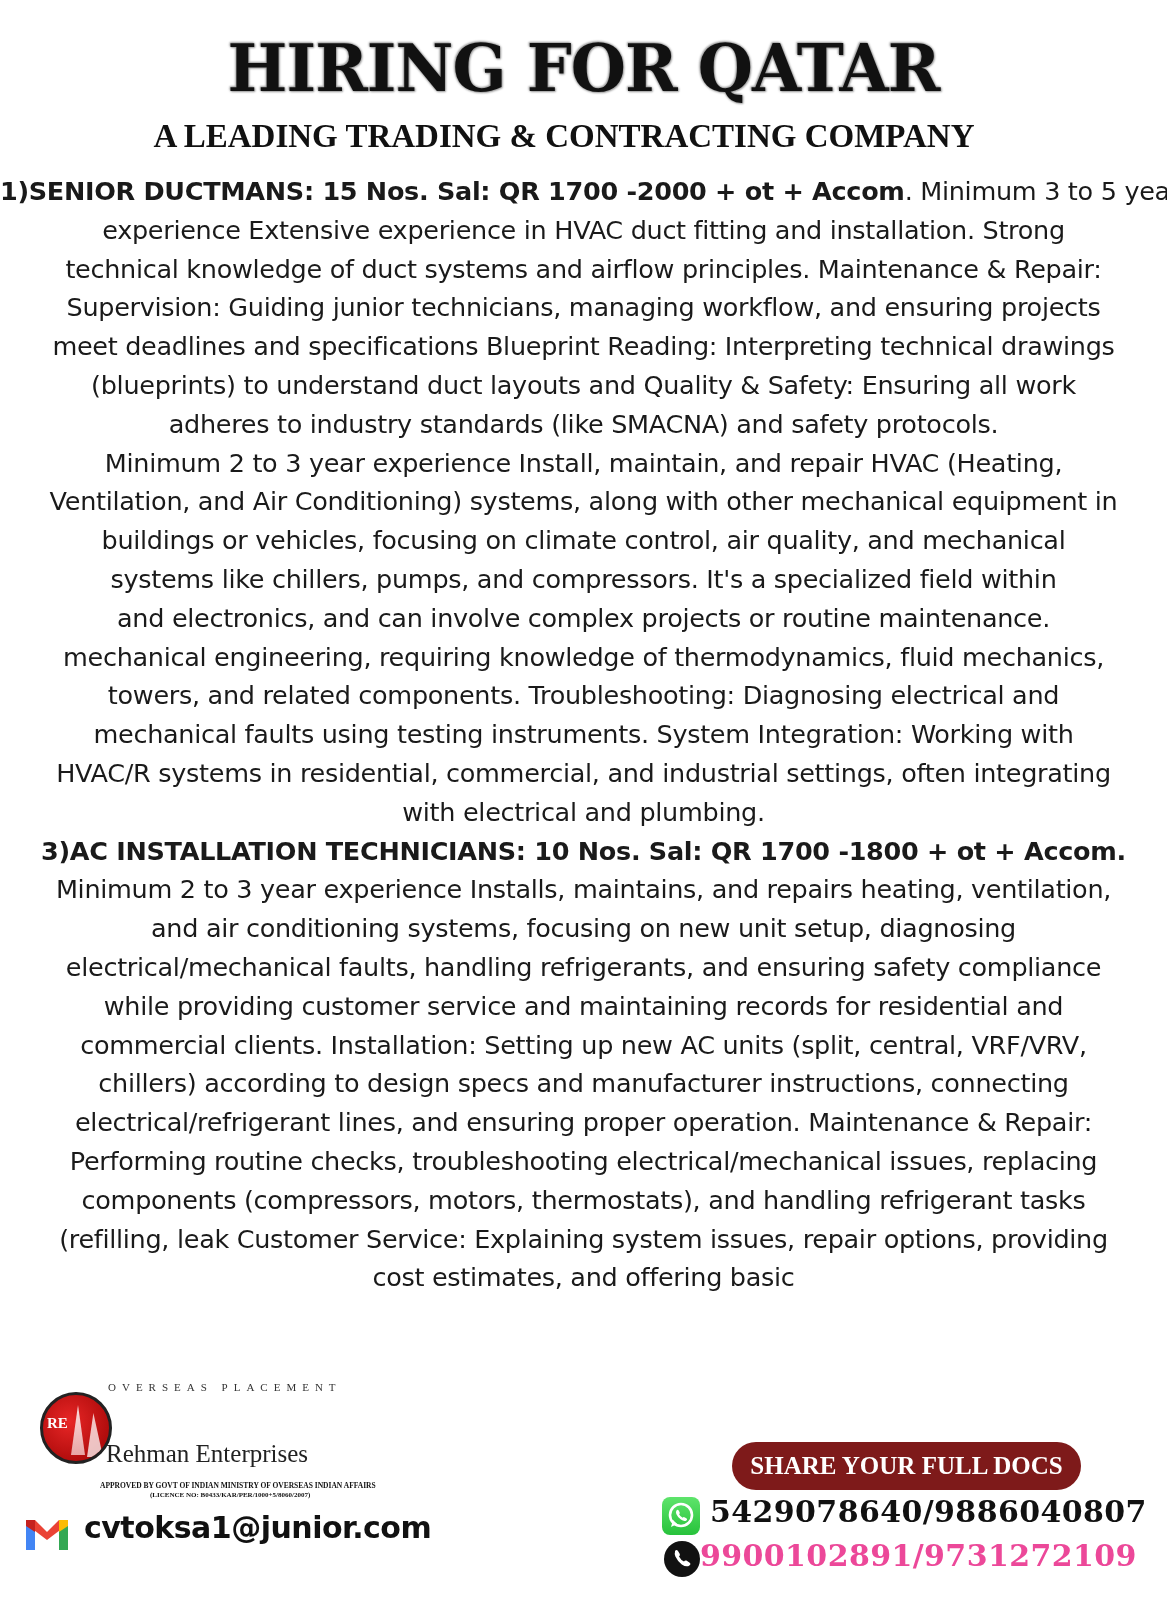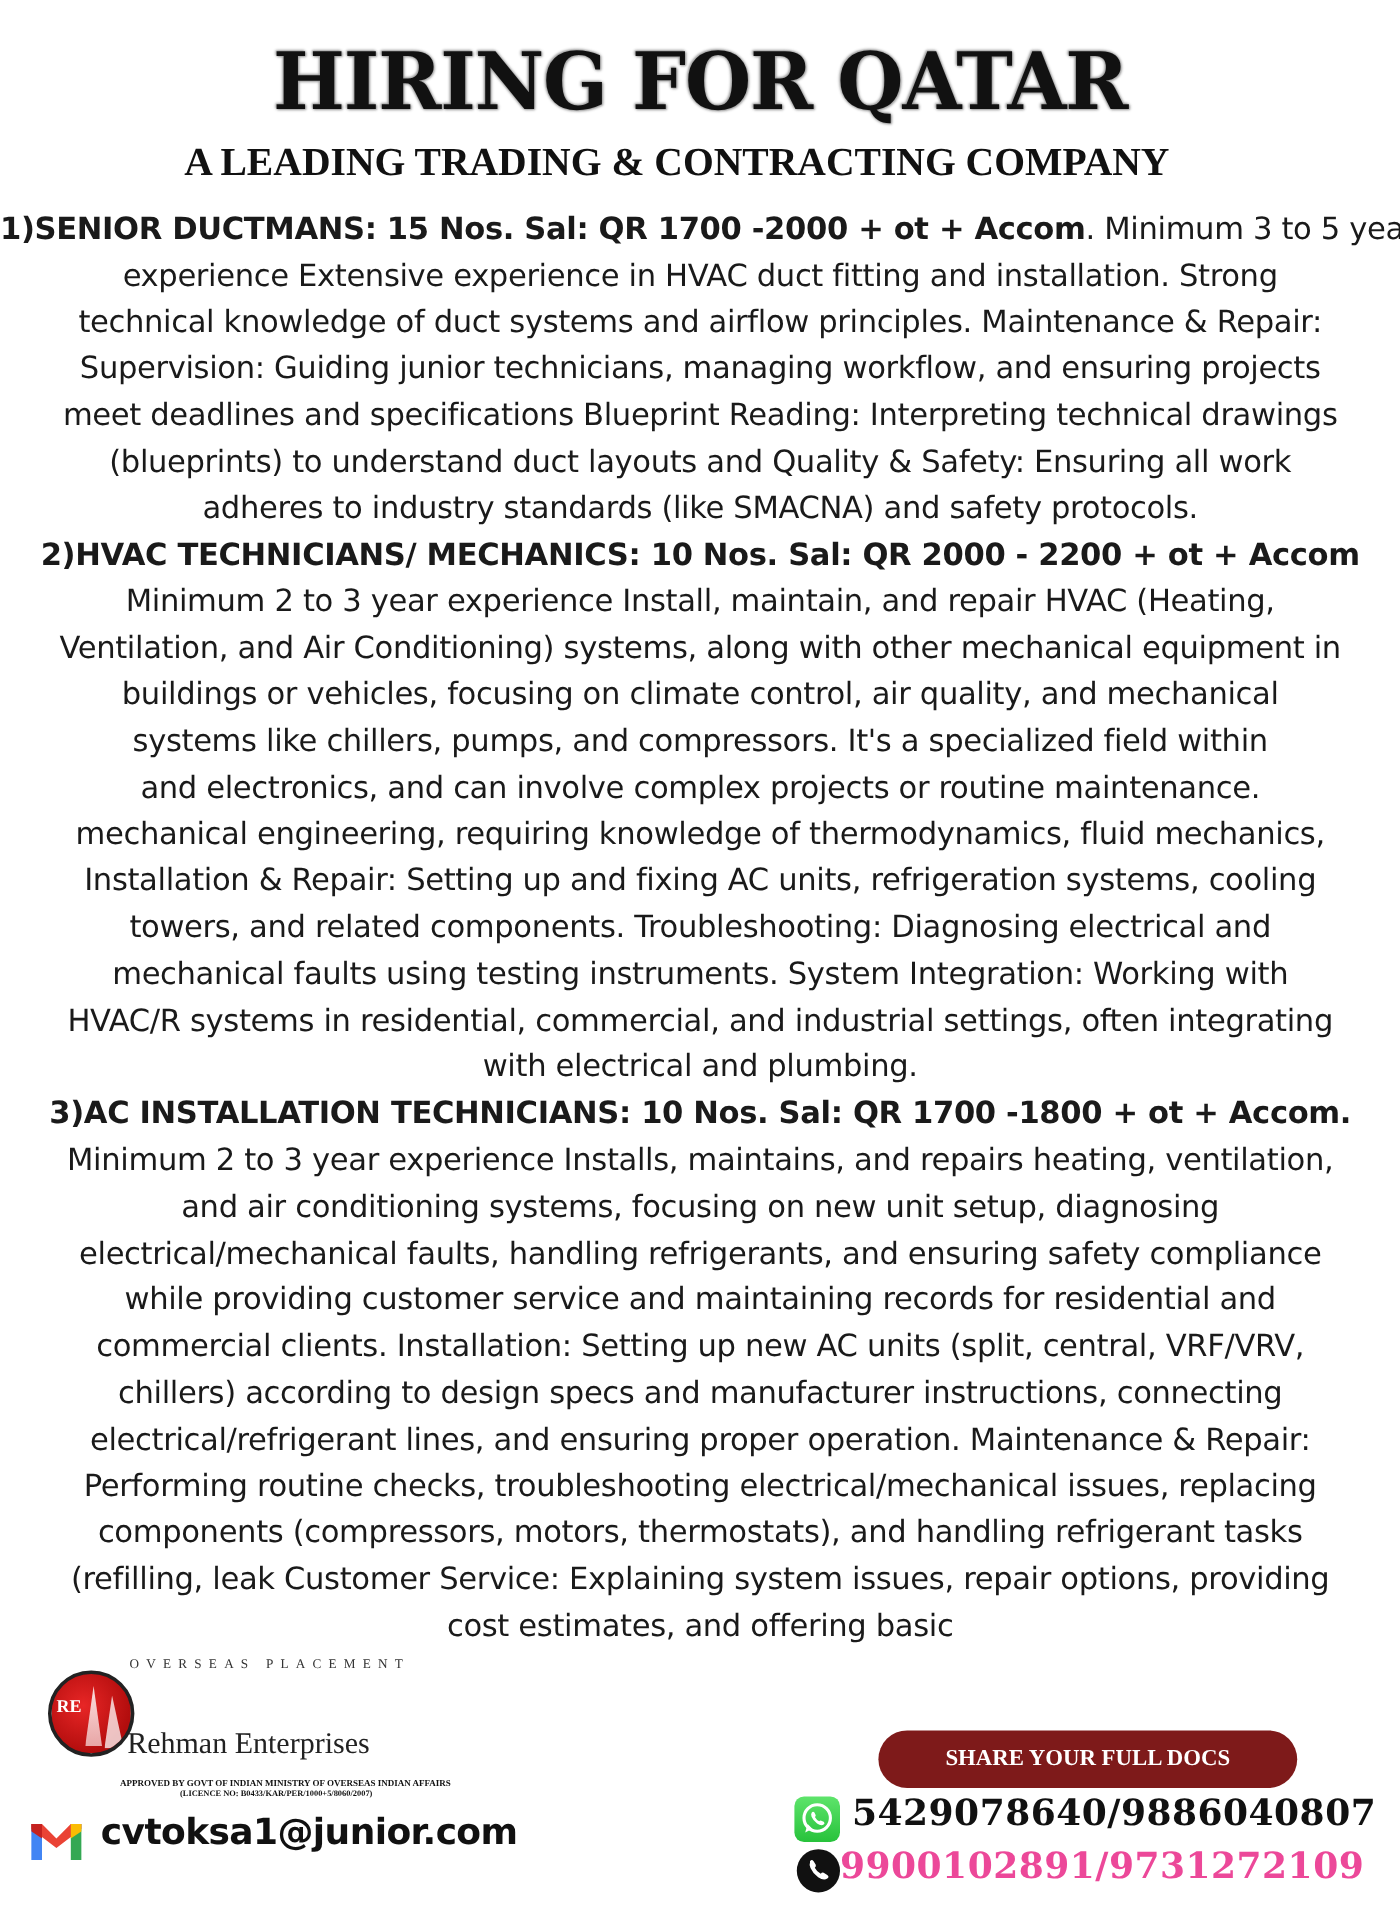--- a/index.html
+++ b/index.html
@@ -36,21 +36,21 @@
   .plane { position: absolute; left: 70px; top: 1402px; font-size: 26px; color: #e01b1b; transform: rotate(-30deg); }
   .brand-name { position: absolute; left: 106px; top: 1440px; font-family: "Liberation Serif", serif; font-size: 25px; color: #222; }
   .brand-sub { position: absolute; left: 108px; top: 1381px; font-family: Liberation Serif, serif; font-size: 11px; letter-spacing: 6px; color: #333; }
   .brand-approved { position: absolute; left: 100px; top: 1481px; font-family: "Liberation Serif", serif; font-size: 7.5px; font-weight: bold; color: #111; white-space: nowrap; }
   .brand-licence { position: absolute; left: 150px; top: 1491px; font-family: "Liberation Serif", serif; font-size: 7px; font-weight: bold; color: #111; white-space: nowrap; }
   .gmail-icon { position: absolute; left: 26px; top: 1516px; width: 42px; height: 34px; }
   .email { position: absolute; left: 84px; top: 1510px; font-family: "DejaVu Sans", sans-serif; font-weight: bold; font-size: 30px; color: #111; letter-spacing: -0.5px; }
   .share-btn {
     position: absolute; left: 732px; top: 1442px; width: 349px; height: 48px; border-radius: 26px;
     background: #7e1a1a; color: #fff; text-align: center; line-height: 48px;
-    font-family: "Liberation Serif", serif; font-weight: bold; font-size: 19px; letter-spacing: 0px;
+    font-family: "Liberation Serif", serif; font-weight: bold; font-size: 25px; letter-spacing: 0px;
   }
   .wa-icon { position: absolute; left: 662px; top: 1497px; width: 38px; height: 38px; border-radius: 8px; background: linear-gradient(#5ee46b, #27c23b); }
   .phone1 { position: absolute; left: 710px; top: 1494px; font-family: "DejaVu Serif", serif; font-weight: bold; font-size: 30px; color: #111; letter-spacing: 0.4px; }
   .call-icon { position: absolute; left: 664px; top: 1541px; width: 36px; height: 36px; border-radius: 50%; background: #111; }
   .phone2 { position: absolute; left: 700px; top: 1538px; font-family: "DejaVu Serif", serif; font-weight: bold; font-size: 30px; color: #ec4899; letter-spacing: 0.4px; }
 </style>
 </head>
 <body>
 
 <div class="title">HIRING FOR QATAR</div>
@@ -59,28 +59,26 @@
 <div class="body-text">
 
   <span class="line"><span class="bold">1)SENIOR DUCTMANS: 15 Nos. Sal: QR 1700 -2000 + ot + Accom</span><span>. Minimum 3 to 5 year</span></span>
   <span class="line">experience Extensive experience in HVAC duct fitting and installation. Strong</span>
   <span class="line">technical knowledge of duct systems and airflow principles. Maintenance &amp; Repair:</span>
   <span class="line">Supervision: Guiding junior technicians, managing workflow, and ensuring projects</span>
   <span class="line">meet deadlines and specifications Blueprint Reading: Interpreting technical drawings</span>
   <span class="line">(blueprints) to understand duct layouts and Quality &amp; Safety: Ensuring all work</span>
   <span class="line">adheres to industry standards (like SMACNA) and safety protocols.</span>
 
-  <span class="line bold">2)HVAC TECHNICIANS/ MECHANICS: 10 Nos. Sal: QR 2000 - 2200 + ot + Accom</span>
   <span class="line">Minimum 2 to 3 year experience Install, maintain, and repair HVAC (Heating,</span>
   <span class="line">Ventilation, and Air Conditioning) systems, along with other mechanical equipment in</span>
   <span class="line">buildings or vehicles, focusing on climate control, air quality, and mechanical</span>
   <span class="line">systems like chillers, pumps, and compressors. It's a specialized field within</span>
   <span class="line">and electronics, and can involve complex projects or routine maintenance.</span>
   <span class="line">mechanical engineering, requiring knowledge of thermodynamics, fluid mechanics,</span>
-  <span class="line">Installation &amp; Repair: Setting up and fixing AC units, refrigeration systems, cooling</span>
   <span class="line">towers, and related components. Troubleshooting: Diagnosing electrical and</span>
   <span class="line">mechanical faults using testing instruments. System Integration: Working with</span>
   <span class="line">HVAC/R systems in residential, commercial, and industrial settings, often integrating</span>
   <span class="line">with electrical and plumbing.</span>
 
   <span class="line bold">3)AC INSTALLATION TECHNICIANS: 10 Nos. Sal: QR 1700 -1800 + ot + Accom.</span>
   <span class="line">Minimum 2 to 3 year experience Installs, maintains, and repairs heating, ventilation,</span>
   <span class="line">and air conditioning systems, focusing on new unit setup, diagnosing</span>
   <span class="line">electrical/mechanical faults, handling refrigerants, and ensuring safety compliance</span>
   <span class="line">while providing customer service and maintaining records for residential and</span>

